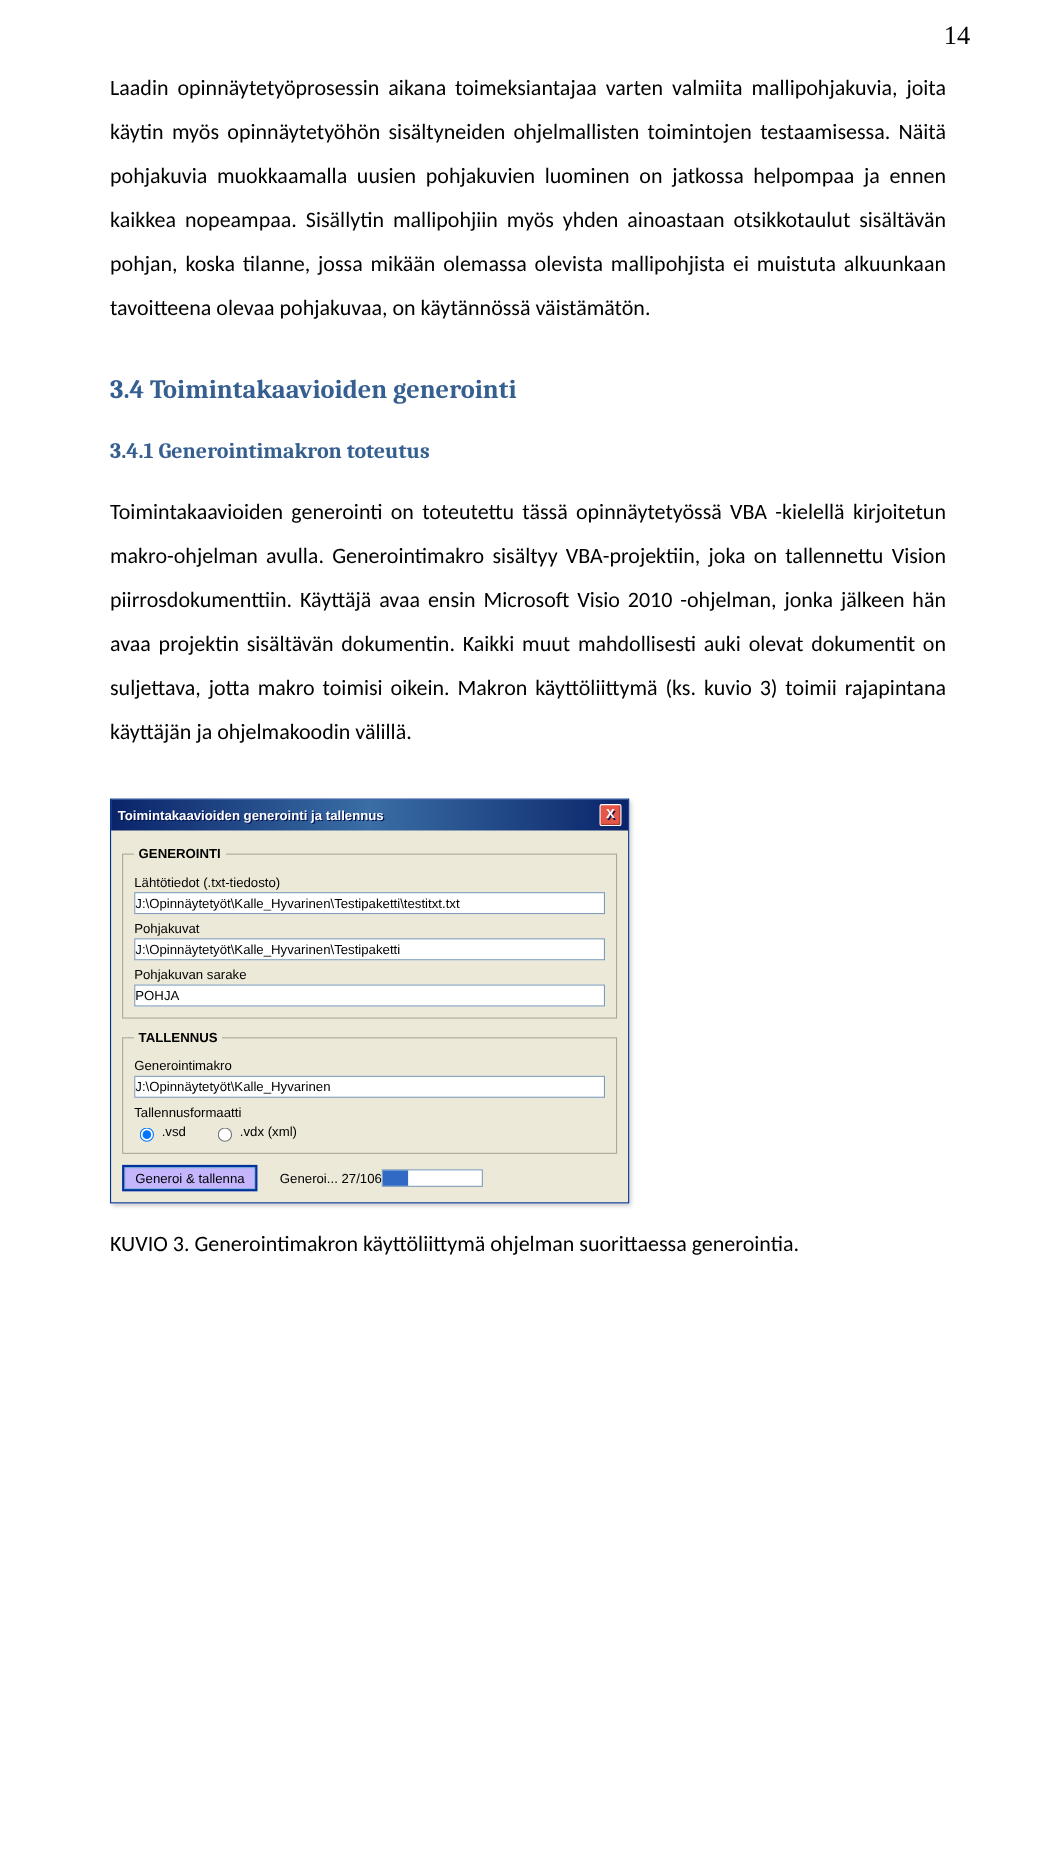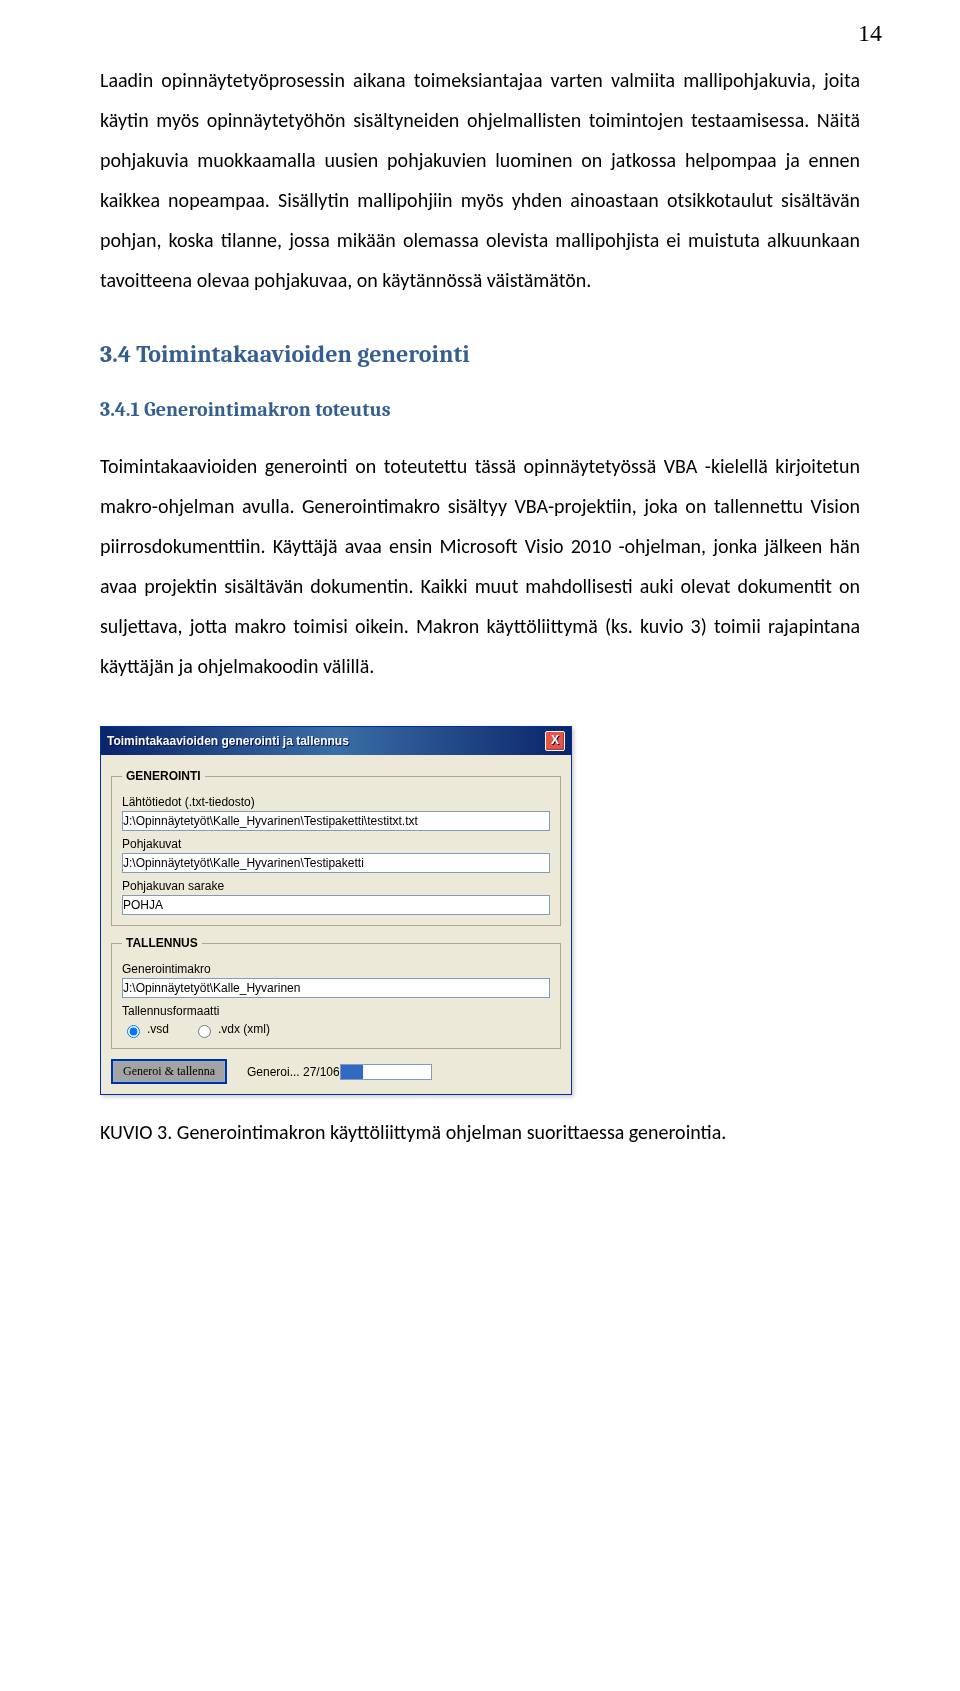--- a/index.html
+++ b/index.html
@@ -120,23 +120,23 @@
     gap: 4px;
     font-size: 12px;
   }
   .bottom-row {
     display: flex;
     align-items: center;
     gap: 20px;
     margin-top: 6px;
   }
   .btn {
-    background: #a3a3a3;
+    background: #c4b5fd;
     border: 1px solid #ACA899;
-    font-family: Liberation Serif, serif;
+    font-family: Liberation Sans, sans-serif;
     font-size: 12px;
     padding: 3px 10px;
     cursor: pointer;
   }
   .btn.primary {
     border: 2px solid #003399;
     box-shadow: 0 0 0 1px #88B0E0 inset;
   }
   .progress-wrap {
     display: flex;

